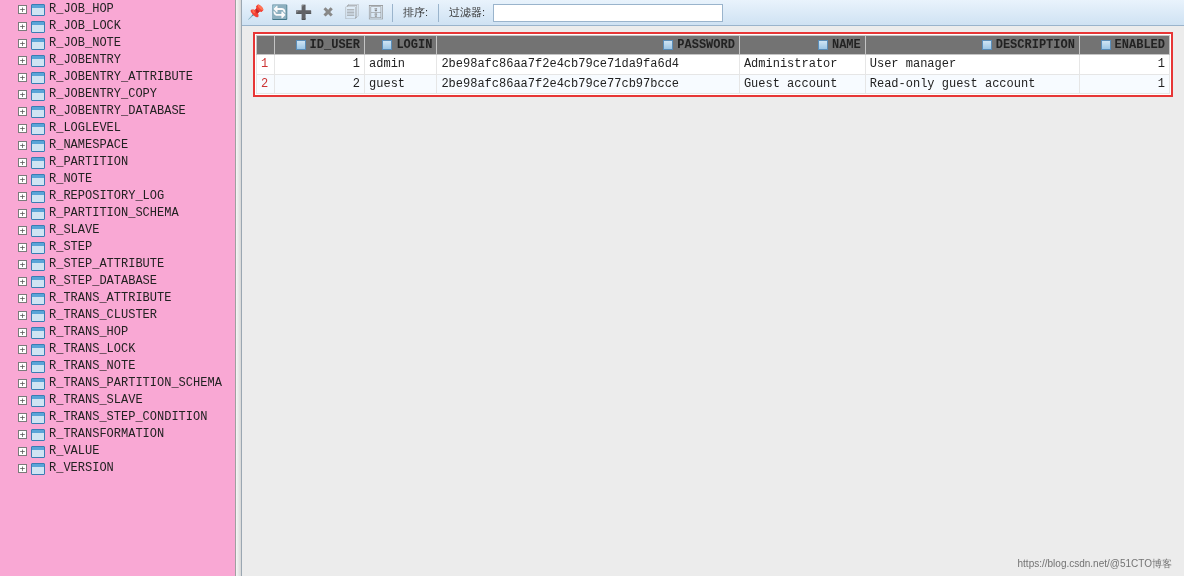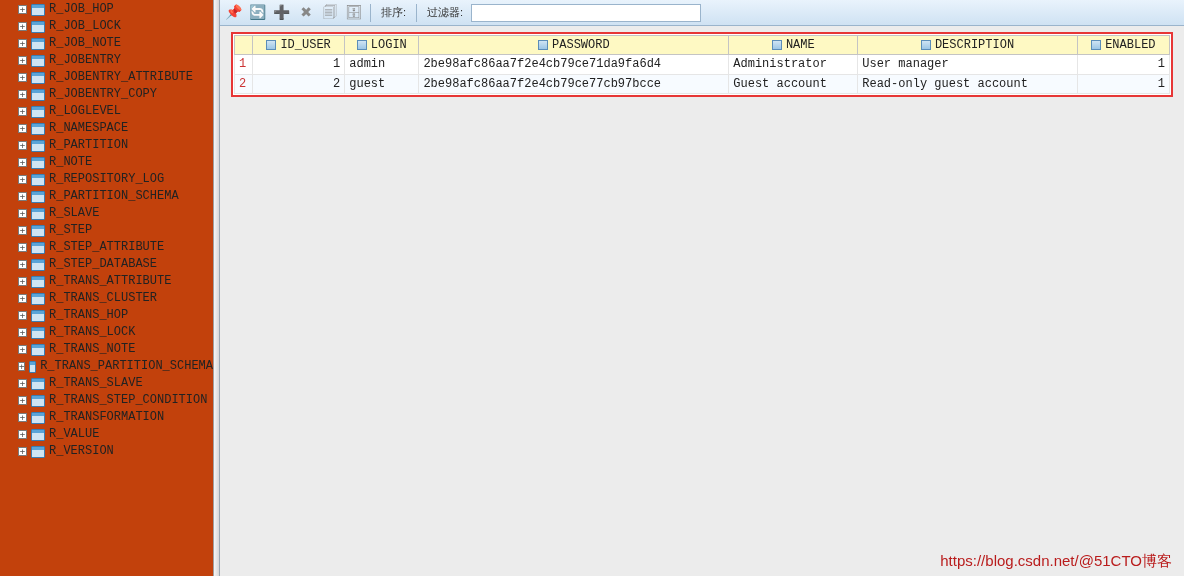--- a/index.html
+++ b/index.html
@@ -1,20 +1,20 @@
 <!DOCTYPE html>
 <html><head>
 <meta charset="utf-8">
 <style>
 html,body{margin:0;padding:0;height:100%;font:12px/1.2 "Microsoft YaHei",Tahoma,sans-serif;background:#ececec;color:#222;overflow:hidden}
 *{box-sizing:border-box}
 .root{display:flex;height:576px;width:1184px}
 
 
-.tree-pane{width:214px;background:#c2410c;border-right:1px solid #a0a0a0;overflow-y:scroll;overflow-x:hidden}
+.tree-pane{width:236px;background:#f9a8d4;border-right:1px solid #a0a0a0;overflow-y:scroll;overflow-x:hidden}
 .tree{padding:1px 0}
 .tree-item{display:flex;align-items:center;height:17px;padding:0 0 0 18px;white-space:nowrap;cursor:default;font-family:"Courier New",monospace;font-size:12px}
 .tree-item.sel{background:#d6d6d6}
 .expand{width:9px;height:9px;border:1px solid #7b7b7b;margin-right:4px;display:flex;align-items:center;justify-content:center;font:9px/1 monospace;color:#555;background:#fff}
 .expand::before{content:"+"}
 .table-icon{width:14px;height:12px;margin-right:4px;background:
   linear-gradient(#5aa4d8,#5aa4d8) 0 0/100% 3px no-repeat,
   linear-gradient(#cfe4f3,#cfe4f3) 0 3px/100% 9px no-repeat;
   border:1px solid #3a7db3;border-radius:1px}
 .tree-label{}
@@ -37,29 +37,29 @@
 .tb-filter{flex:0 0 230px;height:18px;border:1px solid #9ab4cc;background:#fff}
 .tb-pin{color:#d22}
 .tb-refresh{color:#1166cc}
 .tb-add{color:#2a8a2a}
 .tb-del{color:#888}
 .tb-copy{color:#888}
 .tb-db{color:#888}
 
 .grid-wrap{position:relative;margin:6px 11px 0 11px;border:2px solid #e73636;padding:1px;background:#fff}
 .grid{border-collapse:collapse;width:100%;font-family:"Courier New",monospace;font-size:12px}
-.grid th{background:#fef9c3;border:1px solid #c4c4c4;padding:2px 4px;font-weight:normal;text-align:center;position:relative}
+.grid th{background:#737373;border:1px solid #c4c4c4;padding:2px 4px;font-weight:bold;text-align:right;position:relative}
 .grid th .col-icon{display:inline-block;width:10px;height:10px;border:1px solid #5b8db8;background:linear-gradient(#cfe4f3,#9cc6e6);margin-right:4px;vertical-align:middle}
 .grid td{border:1px solid #e6e6e6;padding:2px 4px;background:#fff;white-space:nowrap}
 .grid tr:nth-child(even) td{background:#f7fbff}
 .rownum{width:18px;background:#f0f0f0;color:#c33;border:1px solid #c4c4c4;text-align:left;padding-left:4px}
 .num-cell{text-align:right}
 
 
-.watermark{position:absolute;right:12px;bottom:6px;color:#b91c1c;font-size:15px;pointer-events:none}
+.watermark{position:absolute;right:12px;bottom:6px;color:#737373;font-size:10px;pointer-events:none}
 </style>
 </head>
 <body>
 
 <div class="root">
 
   <div class="tree-pane">
     <div class="tree" id="tree">
         <div class="tree-item">
           <span class="expand"></span>
@@ -83,20 +83,25 @@
         </div>
         <div class="tree-item">
           <span class="expand"></span>
           <span class="table-icon"></span>
           <span class="tree-label">R_JOBENTRY_ATTRIBUTE</span>
         </div>
         <div class="tree-item">
           <span class="expand"></span>
           <span class="table-icon"></span>
           <span class="tree-label">R_JOBENTRY_COPY</span>
+        </div>
+        <div class="tree-item">
+          <span class="expand"></span>
+          <span class="table-icon"></span>
+          <span class="tree-label">R_JOBENTRY_DATABASE</span>
         </div>
         <div class="tree-item">
           <span class="expand"></span>
           <span class="table-icon"></span>
           <span class="tree-label">R_LOGLEVEL</span>
         </div>
         <div class="tree-item">
           <span class="expand"></span>
           <span class="table-icon"></span>
           <span class="tree-label">R_NAMESPACE</span>

